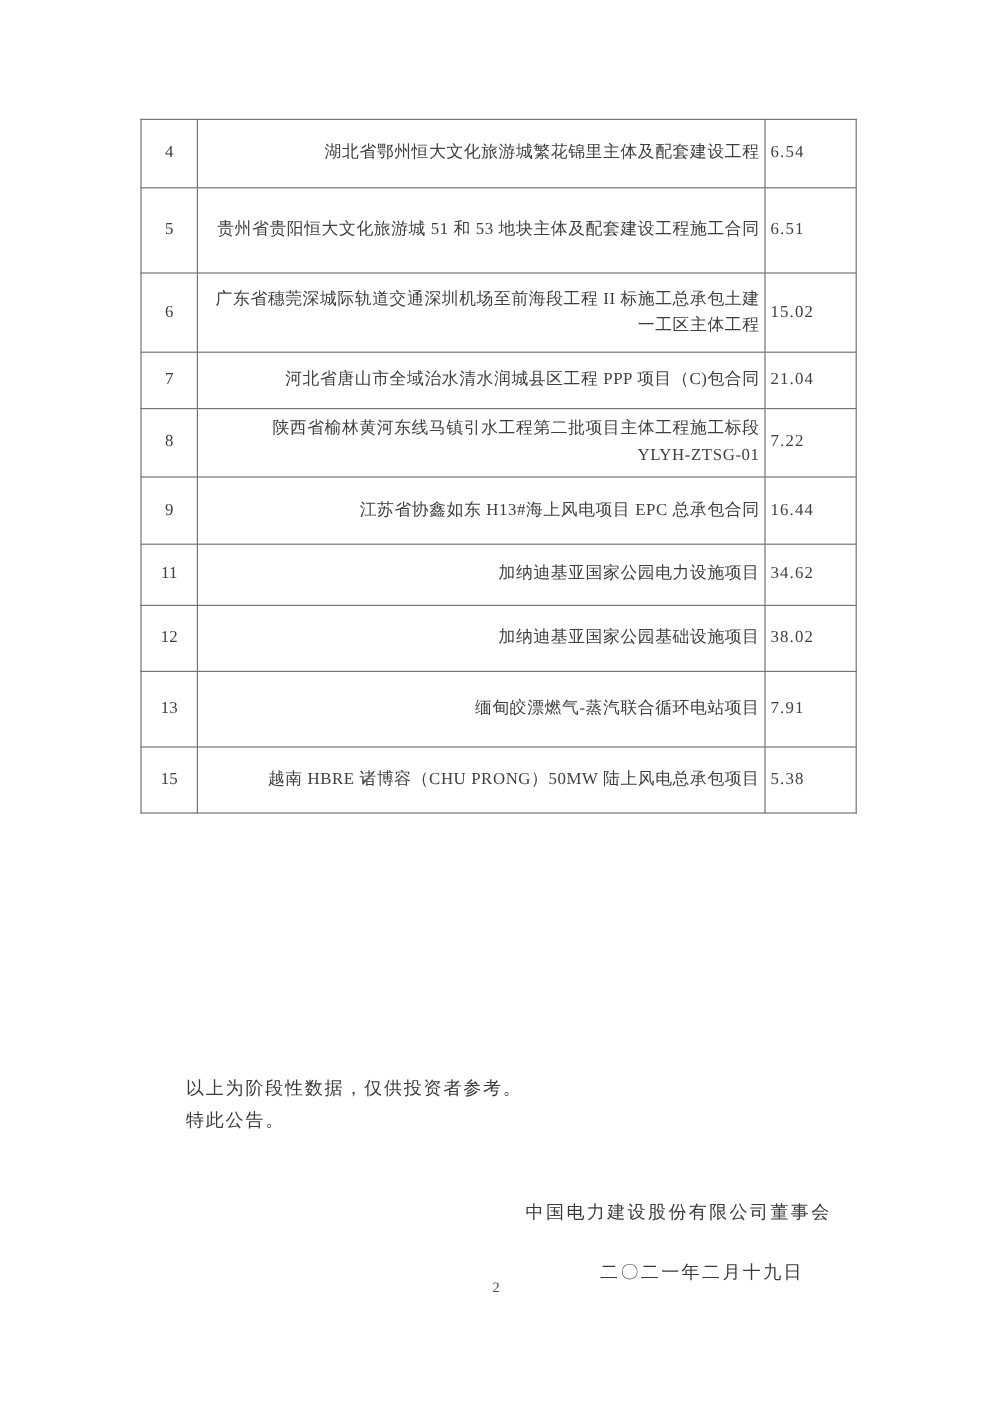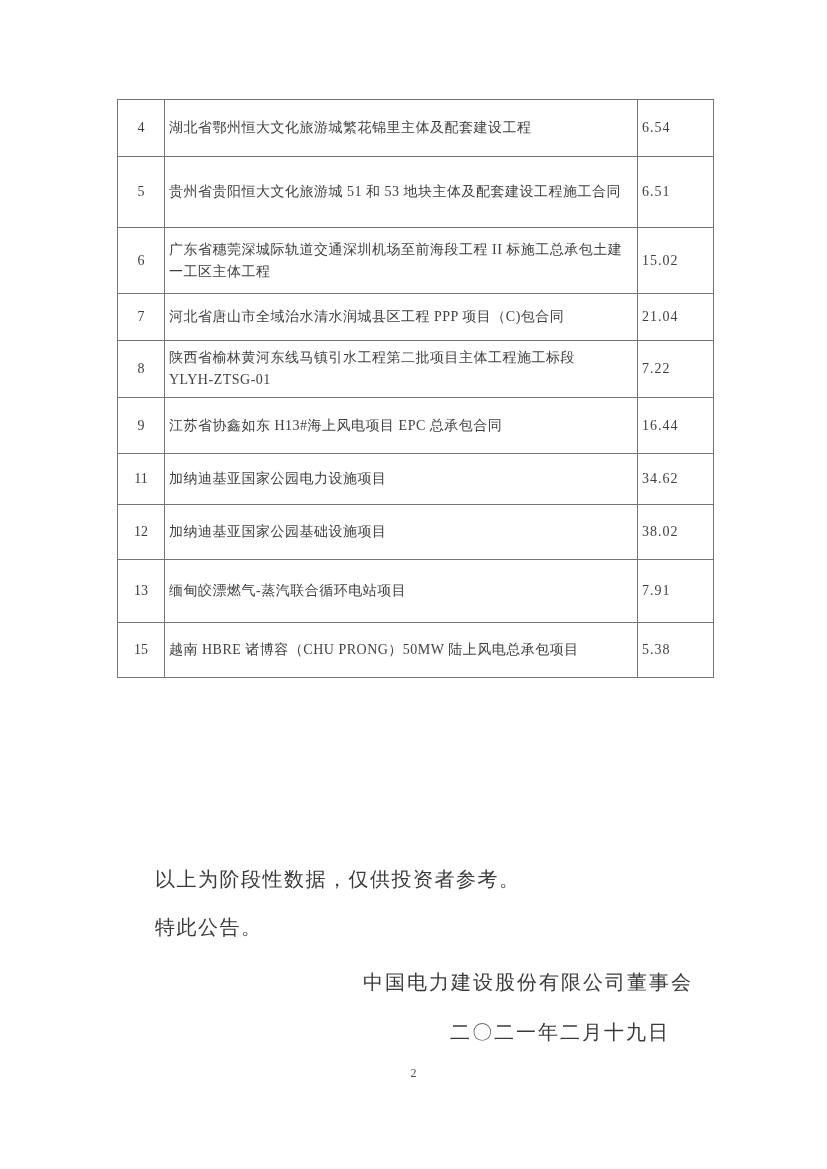--- a/index.html
+++ b/index.html
@@ -34,40 +34,41 @@
     color: #3f3f3f;
     vertical-align: middle;
     padding: 2px 4px;
     overflow: hidden;
   }
   td.cell-no {
     text-align: center;
     font-size: 13.5px;
   }
   td.cell-project {
-    text-align: left;
+    text-align: right;
     white-space: pre-line;
     line-height: 1.55;
     letter-spacing: 0.5px;
     padding: 2px 8px;
   }
   td.cell-amount {
     text-align: left;
     font-size: 13.5px;
     letter-spacing: 1px;
   }
   .para {
     position: absolute;
-    font-size: 20px;
+    font-size: 15px;
     letter-spacing: 1.5px;
     color: #3a3a3a;
     white-space: nowrap;
+    margin-top: 32px;
   }
   .note-text    { left: 155px; top: 866px; }
-  .announce-text{ left: 155px; top: 914px; }
+  .announce-text{ left: 155px; top: 892px; }
   .signature-text { right: 134px; top: 969px; letter-spacing: 2px; }
   .date-text      { right: 157px; top: 1019px; letter-spacing: 2px; }
   .page-number {
     position: absolute;
     left: 0;
     top: 1066px;
     width: 827px;
     text-align: center;
     font-size: 12px;
     color: #4a4a4a;

